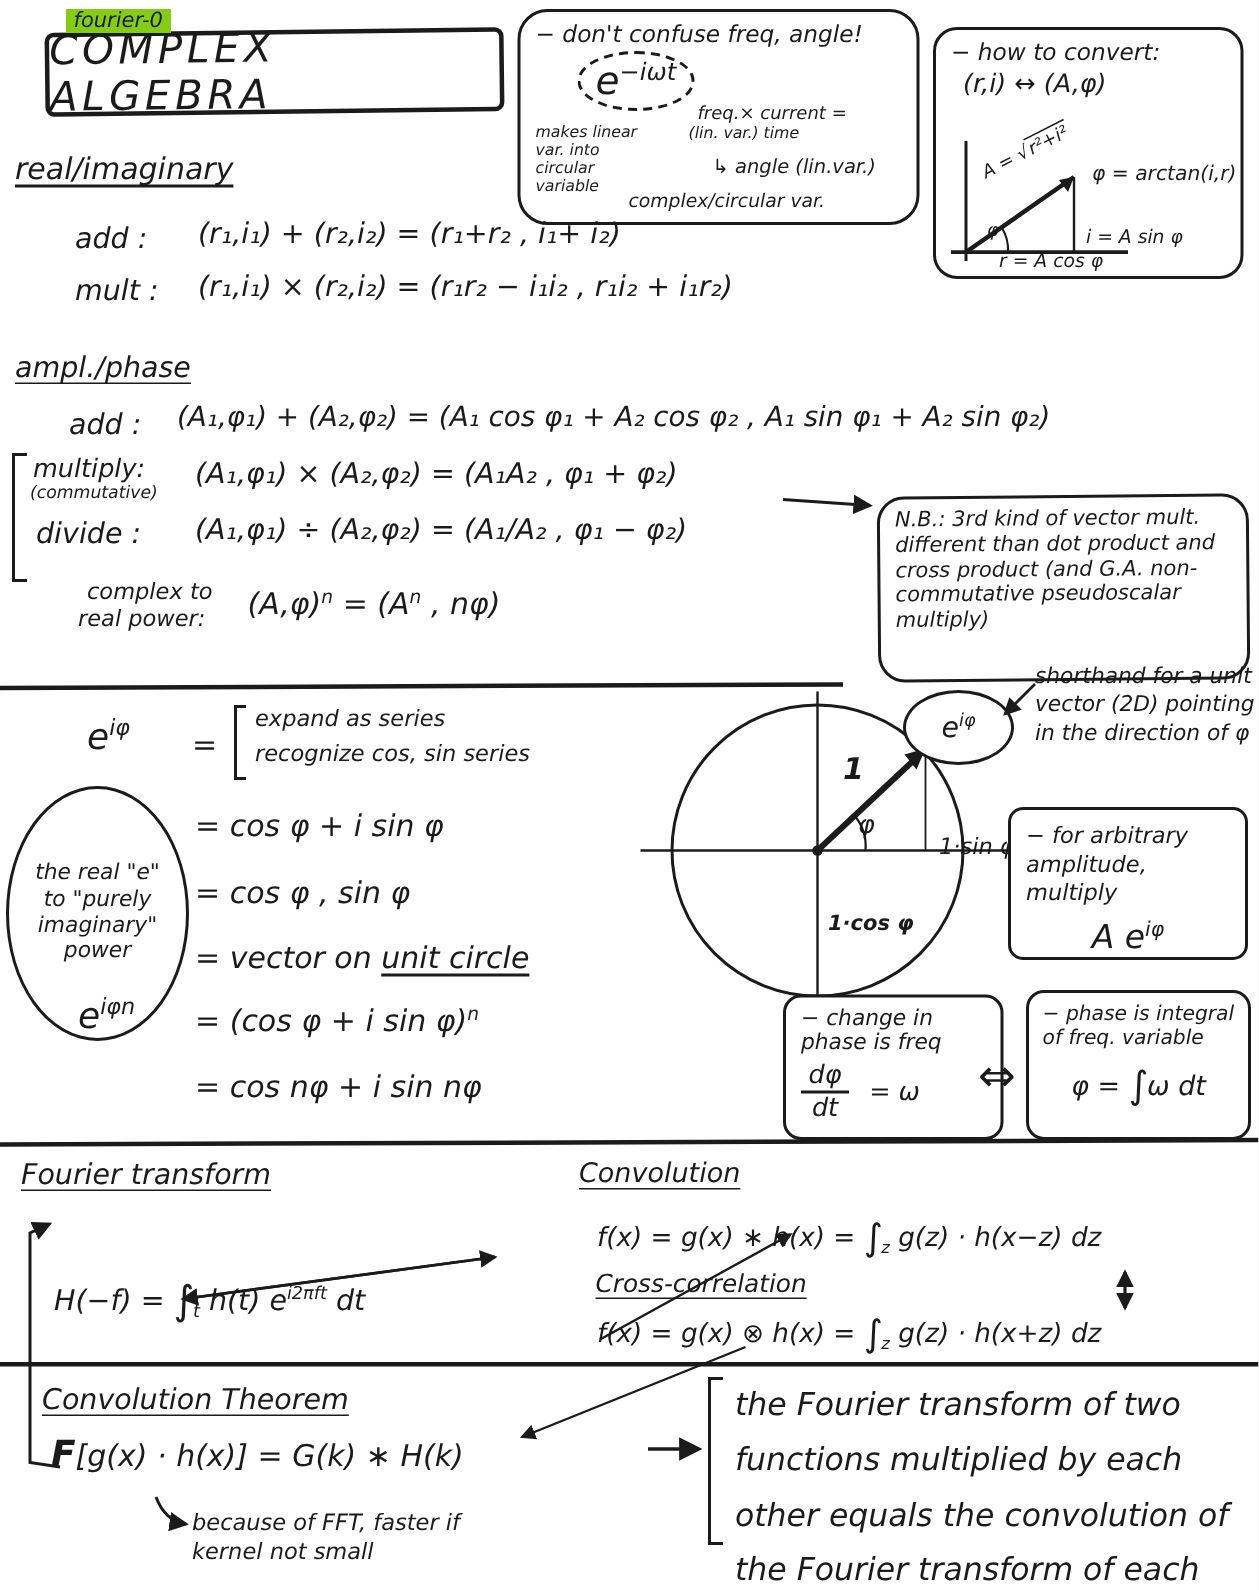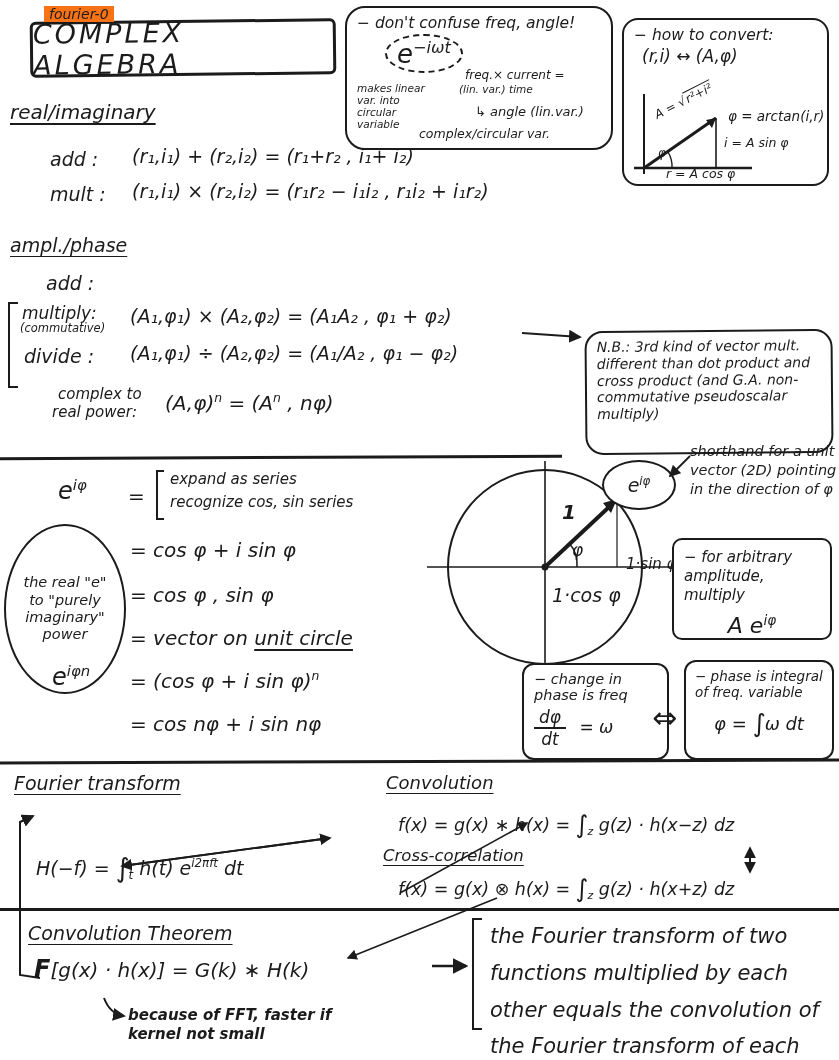--- a/index.html
+++ b/index.html
@@ -30,21 +30,21 @@
   .nowrap { white-space:nowrap; }
 </style>
 </head>
 <body>
 
 <div class="page">
 
   <div class="abs" style="left:30px; top:20px; width:306px; height:56px; border:3px solid #1b1b1b; border-radius:6px; transform:rotate(-0.7deg); display:flex; align-items:center; justify-content:center;">
     <span style="font-size:27px; letter-spacing:3px; font-style:italic;">COMPLEX ALGEBRA</span>
   </div>
-  <span class="abs" style="left:44px; top:6px; font-size:14px; background:#f97316; padding:0 5px;">fourier-0</span>
+  <span class="abs" style="left:44px; top:6px; font-size:14px; background:#84cc16; padding:0 5px;">fourier-0</span>
 
   <div class="abs box" style="left:345px; top:6px; width:268px; height:144px; border-radius:20px; padding:6px 10px;">
     <div style="font-size:15.5px;">− don't confuse freq, angle!</div>
     <div class="abs" style="left:38px; top:26px; font-size:26px; border:2px dashed #1b1b1b; border-radius:50%; padding:2px 10px;">e<sup>−iωt</sup></div>
     <div class="abs" style="left:10px; top:74px; width:82px; font-size:10.5px; line-height:1.15;">makes linear var. into circular variable</div>
     <div class="abs" style="left:118px; top:60px; font-size:12px;">freq.× current =</div>
     <div class="abs" style="left:112px; top:75px; font-size:10.5px;">(lin. var.)   time</div>
     <div class="abs" style="left:128px; top:96px; font-size:13px;">↳ angle (lin.var.)</div>
     <div class="abs" style="left:72px; top:118px; font-size:12.5px;">complex/circular var.</div>
   </div>
@@ -55,33 +55,34 @@
     <svg class="abs" style="left:8px; top:62px;" width="190" height="100" viewBox="0 0 190 100">
       <line x1="12" y1="12" x2="12" y2="92" stroke="#1b1b1b" stroke-width="2"></line>
       <line x1="2" y1="86" x2="120" y2="86" stroke="#1b1b1b" stroke-width="2.5"></line>
       <line x1="12" y1="86" x2="84" y2="36" stroke="#1b1b1b" stroke-width="3"></line>
       <polygon points="84,36 74,38 80,46" fill="#1b1b1b"></polygon>
       <line x1="84" y1="36" x2="84" y2="86" stroke="#1b1b1b" stroke-width="1.6"></line>
       <path d="M 40 86 A 28 28 0 0 0 36 70" stroke="#1b1b1b" stroke-width="1.4" fill="none"></path>
     </svg>
     <span class="abs math" style="left:28px; top:74px; font-size:12px; transform:rotate(-27deg);">A = √<span class="ovl">r²+i²</span></span>
     <span class="abs" style="left:104px; top:88px; font-size:13.5px;">φ = arctan(i,r)</span>
-    <span class="abs" style="left:100px; top:115px; font-size:12.5px;">i = A sin φ</span>
+    <span class="abs" style="left:100px; top:130px; font-size:12.5px;">i = A sin φ</span>
     <span class="abs" style="left:42px; top:146px; font-size:12.5px;">r = A cos φ</span>
     <span class="abs" style="left:34px; top:126px; font-size:12px;">φ</span>
   </div>
 
   <div class="abs heading" style="left:10px; top:100px; font-size:20px;">real/imaginary</div>
   <div class="abs" style="left:50px; top:148px; font-size:19px;">add :</div>
   <div class="abs math" style="left:132px; top:145px; font-size:19px;">(r₁,i₁) + (r₂,i₂)  =  (r₁+r₂ ,  i₁+ i₂)</div>
   <div class="abs" style="left:50px; top:183px; font-size:19px;font-style:italic;">mult :</div>
   <div class="abs math" style="left:132px; top:180px; font-size:19px;">(r₁,i₁) × (r₂,i₂)  =  (r₁r₂ − i₁i₂ ,  r₁i₂ + i₁r₂)</div>
 
   <div class="abs heading" style="left:10px; top:234px; font-size:19px;">ampl./phase</div>
   <div class="abs" style="left:46px; top:272px; font-size:19px;">add :</div>
+  <div class="abs math" style="left:118px; top:268px; font-size:18.5px;">(A₁,φ₁) + (A₂,φ₂)  =  (A₁ cos φ₁ + A₂ cos φ₂ ,  A₁ sin φ₁ + A₂ sin φ₂)</div>
 
   <div class="abs lbracket" style="left:8px; top:302px; width:10px; height:86px;"></div>
   <div class="abs" style="left:22px; top:303px; font-size:17px;">multiply:</div>
   <div class="abs" style="left:20px; top:321px; font-size:11.5px;">(commutative)</div>
   <div class="abs math" style="left:130px; top:305px; font-size:19px;">(A₁,φ₁) × (A₂,φ₂)  =  (A₁A₂ ,  φ₁ + φ₂)</div>
   <div class="abs" style="left:24px; top:345px; font-size:19px;">divide :</div>
   <div class="abs math" style="left:130px; top:342px; font-size:19px;">(A₁,φ₁) ÷ (A₂,φ₂)  =  (A₁/A₂ ,  φ₁ − φ₂)</div>
 
   <div class="abs" style="left:58px; top:385px; font-size:15px;">complex to</div>
   <div class="abs" style="left:52px; top:403px; font-size:15px;">real power:</div>
@@ -120,21 +121,21 @@
     <line x1="12" y1="112" x2="288" y2="112" stroke="#1b1b1b" stroke-width="1.6"></line>
     <line x1="202" y1="44" x2="202" y2="112" stroke="#1b1b1b" stroke-width="1.2"></line>
     <line x1="130" y1="112" x2="194" y2="52" stroke="#1b1b1b" stroke-width="4"></line>
     <polygon points="202,44 188,48 196,58" fill="#1b1b1b"></polygon>
     <path d="M 162 112 A 32 32 0 0 0 154 88" stroke="#1b1b1b" stroke-width="1.5" fill="none"></path>
     <circle cx="130" cy="112" r="3.5" fill="#1b1b1b"></circle>
   </svg>
   <span class="abs" style="left:562px; top:500px; font-size:20px; font-weight:bold;">1</span>
   <span class="abs" style="left:572px; top:540px; font-size:17px;">φ</span>
   <span class="abs nowrap" style="left:626px; top:555px; font-size:15px;">1·sin φ</span>
-  <span class="abs nowrap" style="left:552px; top:584px; font-size:19px;">1·cos φ</span>
+  <span class="abs nowrap" style="left:552px; top:608px; font-size:14px;font-weight:bold;">1·cos φ</span>
   <div class="abs math" style="left:602px; top:460px; width:74px; height:50px; border:2.5px solid #1b1b1b; border-radius:50%; display:flex; align-items:center; justify-content:center; font-size:19px; background:#fff;">
     <span>e<sup>iφ</sup></span>
   </div>
   <div class="abs" style="left:690px; top:442px; width:148px; font-size:14.5px; line-height:1.3;">shorthand for a unit vector (2D) pointing in the direction of φ</div>
 
   <div class="abs box" style="left:672px; top:538px; width:160px; height:102px; border-radius:10px; padding:8px 10px; font-size:15px; line-height:1.25;">
     <div>− for arbitrary</div>
     <div>amplitude, multiply</div>
     <div class="math" style="font-size:22px; text-align:center; margin-top:8px;">A e<sup>iφ</sup></div>
   </div>
@@ -155,28 +156,28 @@
     <div>− phase is integral</div>
     <div>of freq. variable</div>
     <div class="math" style="margin-top:9px; font-size:18px; text-align:center;">φ = <span class="int">∫</span>ω dt</div>
   </div>
 
   <div class="abs heading" style="left:14px; top:772px; font-size:19px;">Fourier transform</div>
   <div class="abs math" style="left:36px; top:852px; font-size:19px;">H(−f)  =  <span class="int">∫</span><sub>t</sub> h(t) e<sup>i2πft</sup> dt</div>
 
   <div class="abs heading" style="left:386px; top:772px; font-size:18px;">Convolution</div>
   <div class="abs math" style="left:398px; top:810px; font-size:17.5px;">f(x) = g(x) ∗ h(x)  =  <span class="int">∫</span><sub>z</sub> g(z) · h(x−z) dz</div>
-  <div class="abs heading" style="left:383px; top:846px; font-size:16.5px;">Cross-correlation</div>
+  <div class="abs heading" style="left:397px; top:846px; font-size:16.5px;">Cross-correlation</div>
   <div class="abs math" style="left:398px; top:874px; font-size:17.5px;">f(x) = g(x) ⊗ h(x)  =  <span class="int">∫</span><sub>z</sub> g(z) · h(x+z) dz</div>
 
   <div class="abs heading" style="left:28px; top:922px; font-size:19px;">Convolution Theorem</div>
   <div class="abs math" style="left:34px; top:955px; font-size:20px;">
     <span style="font-weight:bold; font-size:24px;">F</span><span>[g(x) · h(x)]  =  G(k) ∗ H(k)</span>
   </div>
-  <div class="abs" style="left:128px; top:1006px; width:230px; font-size:15px; line-height:1.25;font-weight:bold;">because of FFT, faster if kernel not small</div>
+  <div class="abs" style="left:128px; top:1006px; width:230px; font-size:15px; line-height:1.25;">because of FFT, faster if kernel not small</div>
   <div class="abs lbracket" style="left:472px; top:918px; width:10px; height:112px;"></div>
   <div class="abs" style="left:490px; top:918px; width:345px; font-size:21px; line-height:1.75;">the Fourier transform of two functions multiplied by each other equals the convolution of the Fourier transform of each funct</div>
 
   <svg class="abs" style="left:0; top:0; pointer-events:none;" width="839" height="1060" viewBox="0 0 839 1060">
     <defs>
       <marker id="ah" viewBox="0 0 10 10" refX="8.5" refY="5" markerWidth="6.5" markerHeight="6.5" orient="auto">
         <path d="M0,0 L10,5 L0,10 z" fill="#1b1b1b"></path>
       </marker>
     </defs>
 

